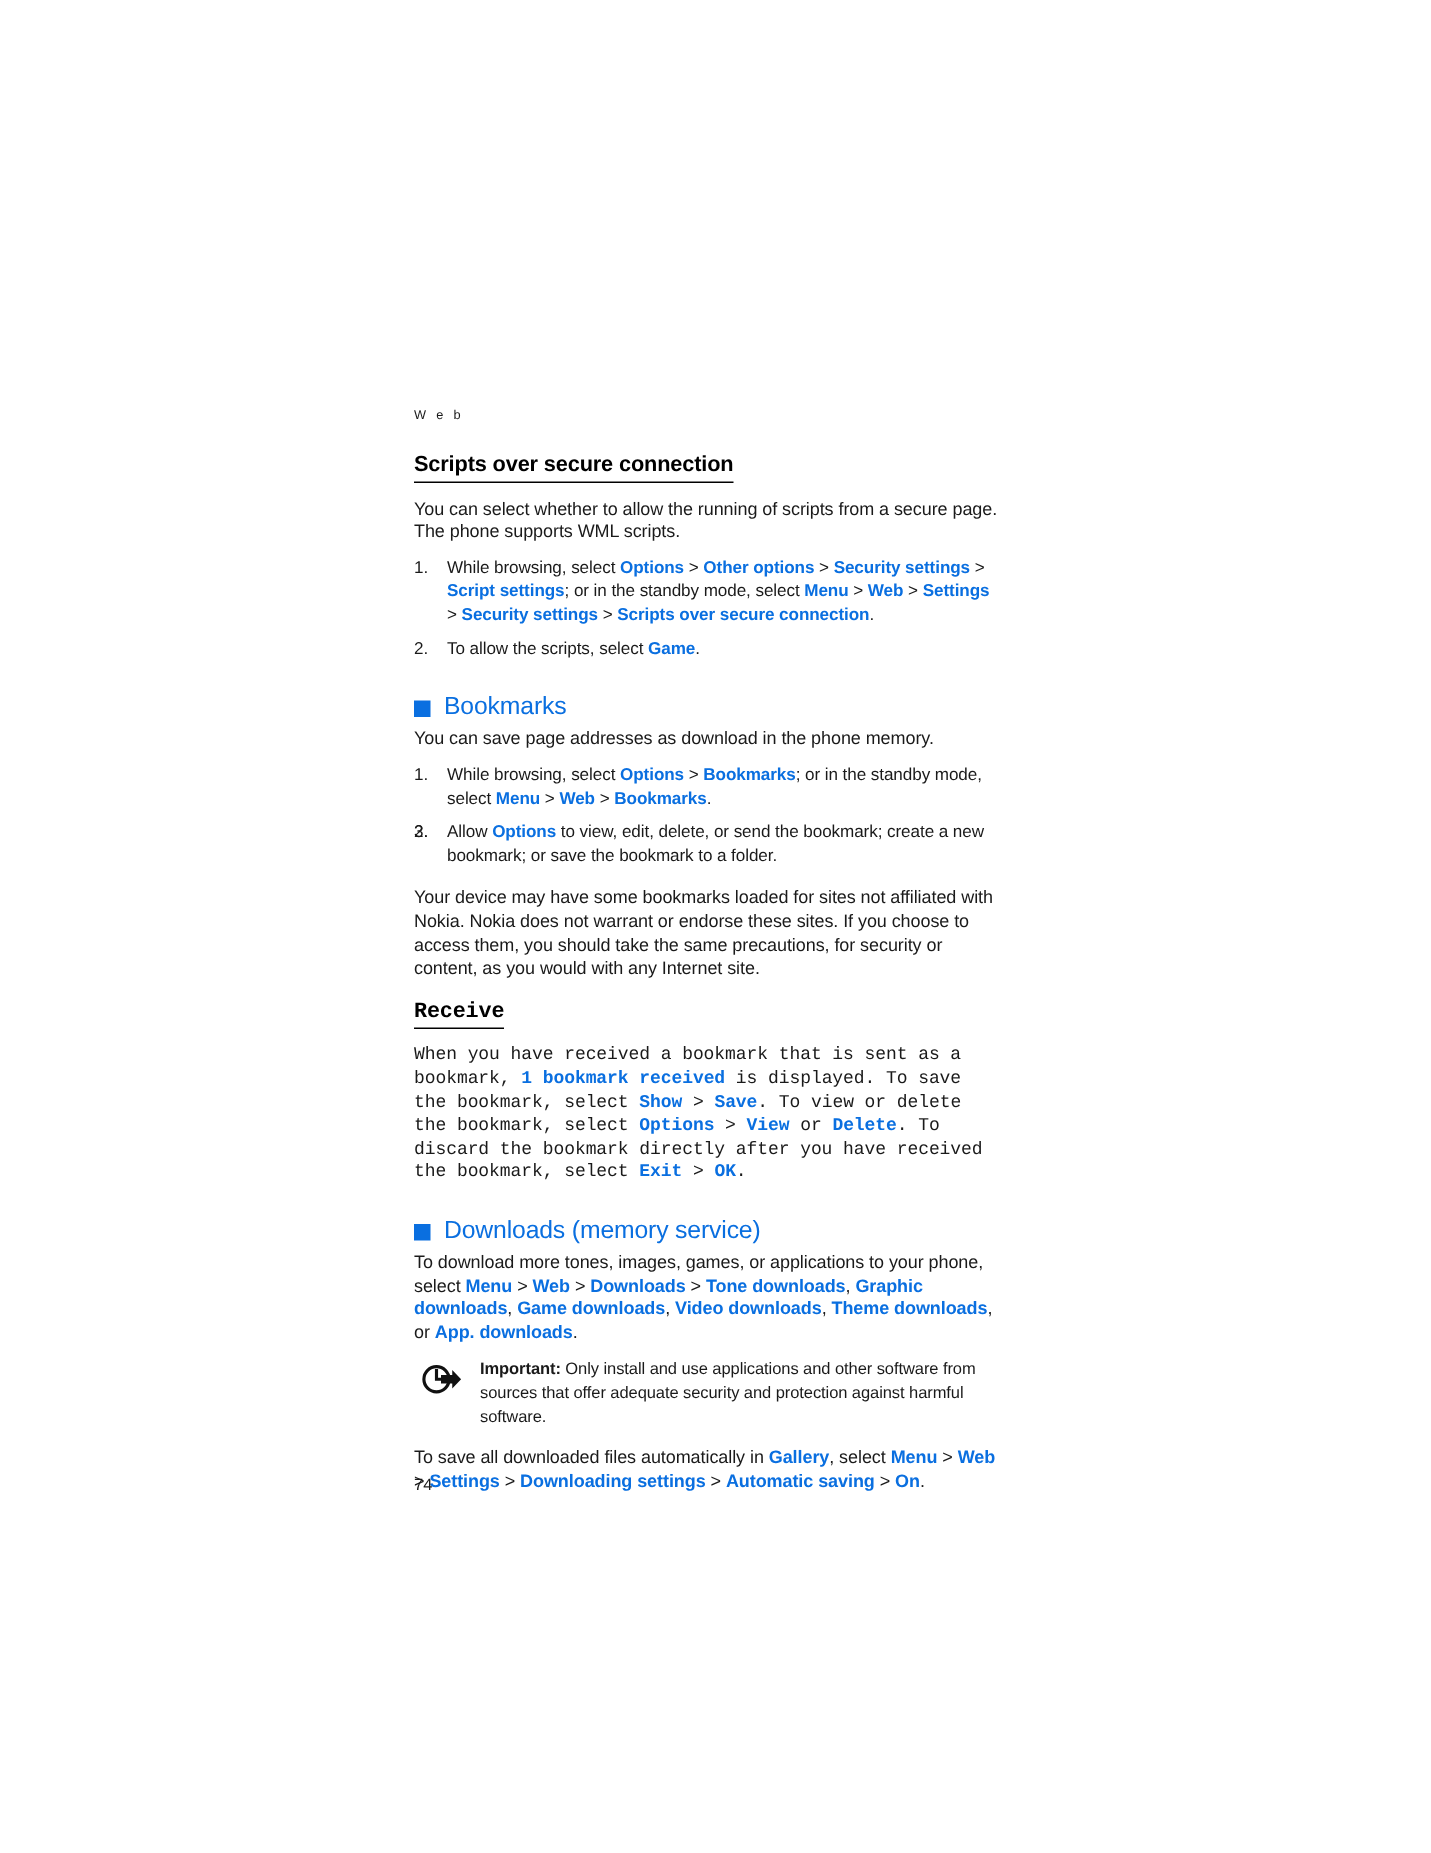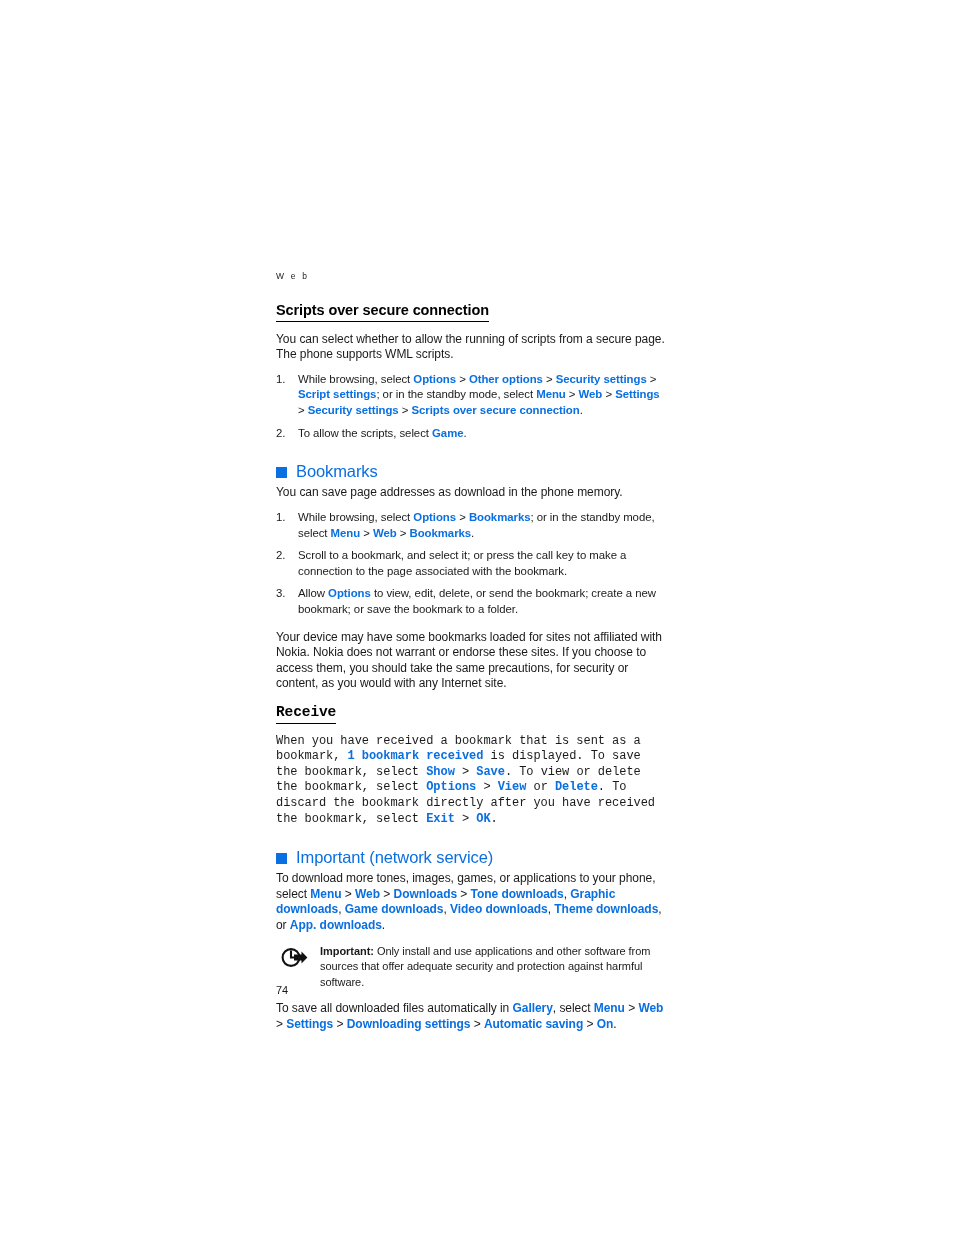--- a/index.html
+++ b/index.html
@@ -169,41 +169,40 @@
       <span class="htext">Bookmarks</span>
     </div>
     <p class="body">You can save page addresses as download in the phone memory.</p>
     <ol class="steps">
       <li>
         <span class="num">1.</span>
         <span class="rich"><span>While browsing, select </span><span class="ui">Options</span><span class="sep"> &gt; </span><span class="ui">Bookmarks</span><span>; or in the standby mode, select </span><span class="ui">Menu</span><span class="sep"> &gt; </span><span class="ui">Web</span><span class="sep"> &gt; </span><span class="ui">Bookmarks</span><span>.</span></span>
       </li>
       <li>
         <span class="num">2.</span>
-        <span class="rich"><span>Scroll to a bookmark, and select it; or press the call key to make a connection to the page associated with the bookmark.</span></span>
       </li>
       <li>
         <span class="num">3.</span>
         <span class="rich"><span>Allow </span><span class="ui">Options</span><span> to view, edit, delete, or send the bookmark; create a new bookmark; or save the bookmark to a folder.</span></span>
       </li>
     </ol>
     <p class="body" style="margin-top:12px;">Your device may have some bookmarks loaded for sites not affiliated with Nokia. Nokia does not warrant or endorse these sites. If you choose to access them, you should take the same precautions, for security or content, as you would with any Internet site.</p>
   </div>
 
   <div style="margin-top:11px;font-family:Liberation Mono, monospace;">
     <div style="margin-bottom:5px;">
       <span class="sub-heading">Receive</span>
     </div>
     <p class="body rich"><span>When you have received a bookmark that is sent as a bookmark, </span><span class="ui">1 bookmark received</span><span> is displayed. To save the bookmark, select </span><span class="ui">Show</span><span class="sep"> &gt; </span><span class="ui">Save</span><span>. To view or delete the bookmark, select </span><span class="ui">Options</span><span class="sep"> &gt; </span><span class="ui">View</span><span> or </span><span class="ui">Delete</span><span>. To discard the bookmark directly after you have received the bookmark, select </span><span class="ui">Exit</span><span class="sep"> &gt; </span><span class="ui">OK</span><span>.</span></p>
   </div>
 
   <div>
     <div class="section-heading">
       <span class="sq"></span>
-      <span class="htext">Important (network service)</span>
+      <span class="htext">Downloads (memory service)</span>
     </div>
     <p class="body rich"><span>To download more tones, images, games, or applications to your phone, select </span><span class="ui">Menu</span><span class="sep"> &gt; </span><span class="ui">Web</span><span class="sep"> &gt; </span><span class="ui">Downloads</span><span class="sep"> &gt; </span><span class="ui">Tone downloads</span><span class="sep">, </span><span class="ui">Graphic downloads</span><span class="sep">, </span><span class="ui">Game downloads</span><span class="sep">, </span><span class="ui">Video downloads</span><span class="sep">, </span><span class="ui">Theme downloads</span><span>, or </span><span class="ui">App. downloads</span><span>.</span></p>
 
     <div class="note">
       <span class="note-icon">
         <svg viewBox="0 0 30 24" width="30" height="24" aria-hidden="true">
           <circle cx="11" cy="11.5" r="8.4" fill="none" stroke="#111111" stroke-width="2.1"></circle>
           <path d="M11 4.6 L11 11.5 L17.5 11.5" fill="none" stroke="#111111" stroke-width="2.1" stroke-linecap="butt"></path>
           <path d="M14 8.6 L14 14.4 L21.5 14.4 L21.5 17.6 L27.4 11.5 L21.5 5.4 L21.5 8.6 Z" fill="#111111"></path>
         </svg>

